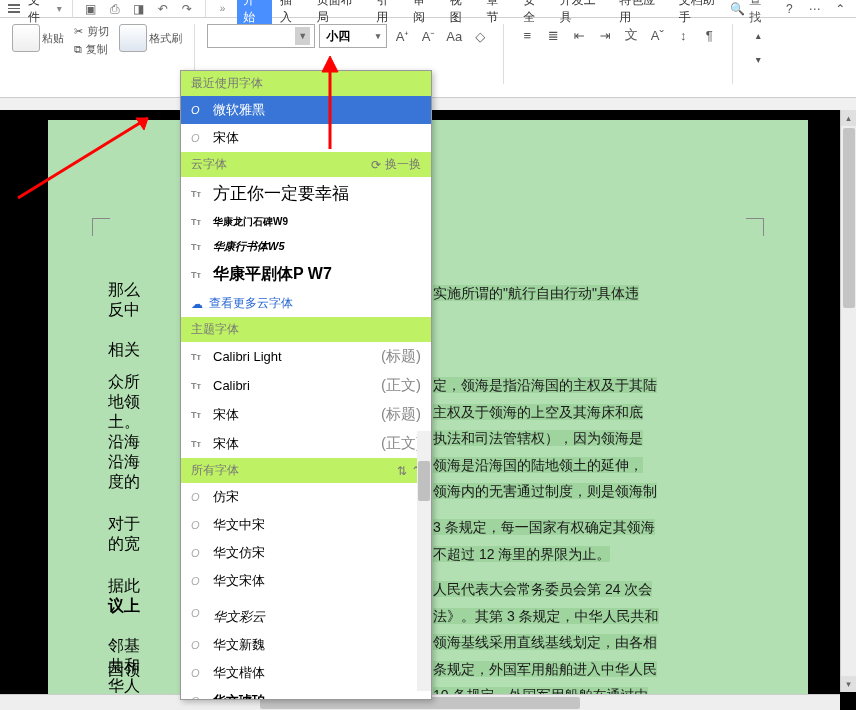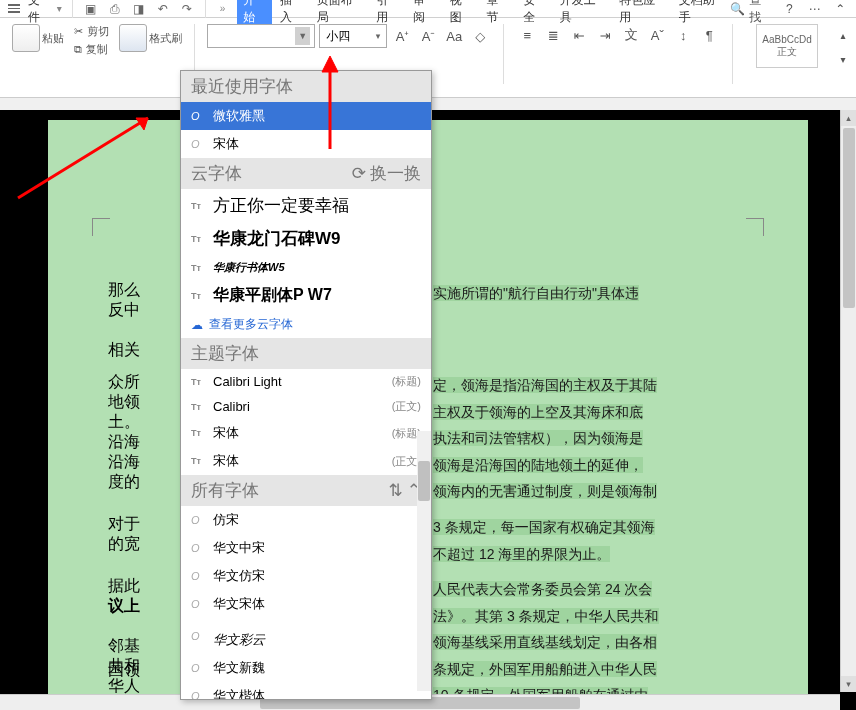--- a/index.html
+++ b/index.html
@@ -21,66 +21,66 @@
 .ribbon { height: 80px; background: #fff; border-bottom: 1px solid #ccc; display: flex; align-items: flex-start; padding: 6px 12px; gap: 12px; }
 .ribbon-group { display: flex; flex-direction: column; align-items: center; gap: 4px; font-size: 11px; color: #555; }
 .ribbon-big-icon { width: 28px; height: 28px; border: 1px solid #aaa; border-radius: 3px; background: linear-gradient(#fff,#eee); }
 .ribbon-paste { display: flex; flex-direction: row; align-items: center; gap: 2px; }
 .ribbon-small-btns { display: flex; flex-direction: column; gap: 3px; font-size: 11px; }
 .ribbon-small-btn { display: flex; align-items: center; gap: 4px; cursor: pointer; }
 .ribbon-sep { width: 1px; height: 60px; background: #ddd; }
 
 .font-combo { width: 108px; height: 24px; border: 1px solid #aaa; background: #fff; display: flex; align-items: center; padding: 0 4px; font-size: 12px; position: relative; }
 .font-combo .dd-arrow { margin-left: auto; font-size: 9px; color: #666; background: #d0d0d0; padding: 4px 3px; }
-.size-combo { width: 68px; height: 24px; border: 1px solid #aaa; background: #fff; display: flex; align-items: center; padding: 0 6px; font-size: 12px; }
+.size-combo { width: 68px; height: 24px; border: 1px solid #aaa; background: #fff; display: flex; align-items: center; padding: 0 6px; font-size: 12px; font-weight: bold; }
 .size-combo .dd-arrow { margin-left: auto; font-size: 9px; color: #666; }
 
 .ribbon-row { display: flex; gap: 4px; align-items: center; }
 .fmt-btn { width: 22px; height: 22px; display: flex; align-items: center; justify-content: center; font-size: 13px; color: #555; cursor: pointer; }
 .fmt-btn.sup { font-size: 10px; }
 
 .style-box { width: 62px; height: 44px; border: 1px solid #ccc; background: #fff; display: flex; flex-direction: column; align-items: center; justify-content: center; font-size: 10px; color: #666; margin-left: auto; }
 
 .doc-area { position: absolute; top: 110px; left: 0; right: 0; bottom: 0; background: #000000; overflow: hidden; }
 .page { width: 760px; margin: 10px auto; background: #b3e0b3; padding: 120px 60px 40px 60px; min-height: 700px; position: relative; }
 .corner-tl { position: absolute; top: 98px; left: 44px; width: 18px; height: 18px; border-left: 1px solid #888; border-top: 1px solid #888; }
 .corner-tr { position: absolute; top: 98px; right: 44px; width: 18px; height: 18px; border-right: 1px solid #888; border-top: 1px solid #888; }
 .page p { font-size: 14px; line-height: 1.9; color: #1a1a1a; background: #b3e0b3; }
 .page p span.hl { background: #9fd49f; }
 .page .para { margin-bottom: 12px; text-indent: 0; }
 
 .font-dropdown { position: absolute; top: 70px; left: 180px; width: 252px; max-height: 630px; background: #fff; border: 1px solid #999; box-shadow: 2px 2px 6px rgba(0,0,0,0.25); z-index: 50; font-size: 13px; overflow: hidden; }
-.dd-section { padding: 4px 10px; background: #e5e5e5; color: #777; font-size: 17px; display: flex; align-items: center; text-align: center; }
+.dd-section { padding: 4px 10px; background: #bef264; color: #777; font-size: 12px; display: flex; align-items: center; text-align: center; }
 .dd-section .sec-right { margin-left: auto; display: flex; gap: 4px; align-items: center; }
 .dd-item { padding: 5px 10px; display: flex; align-items: center; gap: 8px; cursor: pointer; }
 .dd-item.selected { background: #3875d7; color: #fff; }
 .dd-item .glyph { width: 14px; font-size: 11px; color: #aaa; font-style: italic; }
 .dd-item.selected .glyph { color: #fff; }
 .dd-item .tt { width: 14px; font-size: 9px; color: #888; font-weight: bold; }
 .dd-item .flabel { flex: 1; }
-.dd-item .tag { font-size: 11px; color: #888; }
+.dd-item .tag { font-size: 15px; color: #888; }
 .dd-link { padding: 5px 10px; color: #2566d4; display: flex; align-items: center; gap: 6px; cursor: pointer; font-size: 12px; }
 .dd-scroll-track { position: absolute; right: 0; top: 360px; width: 14px; height: 260px; background: #f0f0f0; }
 .dd-scroll-thumb { width: 12px; height: 40px; background: #c0c0c0; border-radius: 2px; margin: 30px 1px 0 1px; }
 
 .red-arrow { position: absolute; z-index: 60; pointer-events: none; }
 .red-arrow svg line, .red-arrow svg polygon { stroke: #ff0000; fill: #ff0000; }
 
 .scrollbar-v { position: absolute; right: 0; top: 110px; bottom: 18px; width: 16px; background: #eee; border-left: 1px solid #ccc; }
 .sb-btn { height: 16px; background: #e0e0e0; display: flex; align-items: center; justify-content: center; font-size: 9px; color: #666; cursor: pointer; }
 .sb-track { position: absolute; top: 16px; bottom: 16px; left: 0; right: 0; }
 .sb-thumb { width: 12px; height: 180px; background: #c4c4c4; margin: 2px; border-radius: 2px; }
 .sb-btn.bot { position: absolute; bottom: 0; width: 100%; }
 .scrollbar-h { position: absolute; left: 0; right: 16px; bottom: 0; height: 16px; background: #eee; border-top: 1px solid #ccc; }
 .sb-h-thumb { height: 12px; width: 320px; background: #c4c4c4; margin: 2px 0 0 260px; border-radius: 2px; }
 
 .page .left-fragment { position: absolute; left: 60px; }
 
 .f-fangzheng { font-family: "STKaiti", cursive; font-size: 17px; }
-.f-huakang1 { font-weight: bold; font-size: 17px; }
+.f-huakang1 { font-weight: bold; font-size: 10px; }
 .f-huakang2 { font-weight: bold; font-style: italic; font-size: 11px; }
 .f-huakang3 { font-weight: 900; font-size: 16px; }
 .f-hw-zhongsong { font-family: "STZhongsong", serif; }
 .f-hw-fangsong { font-family: "STFangsong", serif; }
 .f-hw-songti { font-family: "STSong", serif; }
 .f-hw-caiyun { font-family: "STCaiyun", fantasy; font-style: italic; margin-top: 8px; }
 .f-hw-xinwei { font-family: "STXinwei", cursive; }
 .f-hw-kaiti { font-family: "STKaiti", serif; }
 .f-hw-hupo { font-weight: 900; }
 </style>
@@ -187,24 +187,20 @@
       <div class="fmt-btn">文</div>
       <div class="fmt-btn">Aˇ</div>
       <div class="fmt-btn">↕</div>
       <div class="fmt-btn">¶</div>
     </div>
     <div class="ribbon-row" style="margin-top:4px;"></div>
   </div>
 
   <div class="ribbon-sep"></div>
 
-  <div class="style-box">
-    <span>AaBbCcDd</span>
-    <span>正文</span>
-  </div>
   <div style="width:12px; display:flex; flex-direction:column; gap:2px; margin-left:2px;">
     <div class="fmt-btn sup">▴</div>
     <div class="fmt-btn sup">▾</div>
   </div>
 </div>
 
 <div class="doc-area">
   <div class="page">
     <div class="corner-tl"></div>
     <div class="corner-tr"></div>

